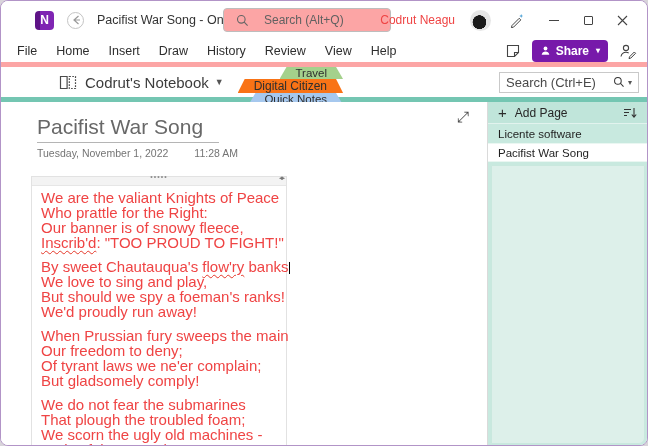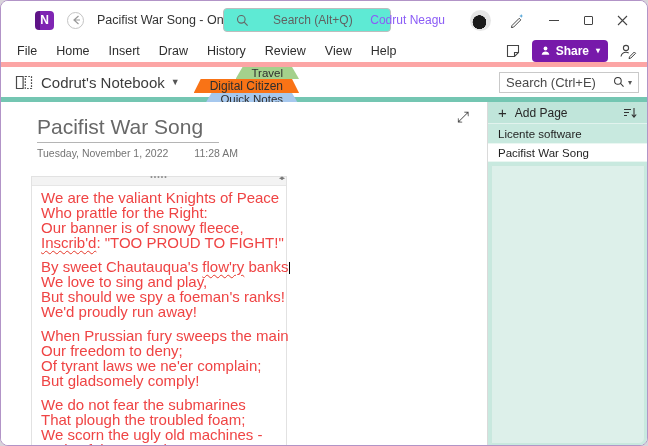--- a/index.html
+++ b/index.html
@@ -5,40 +5,40 @@
   * { margin:0; padding:0; box-sizing:border-box; }
   html,body { width:648px; height:446px; background:#d8d4da; font-family:"Liberation Sans", sans-serif; overflow:hidden; }
 
   .window { position:relative; width:648px; height:446px; background:#fff; border:1px solid #b294c7; border-radius:8px; overflow:hidden; }
 
   
   .titlebar { position:relative; height:38px; display:flex; align-items:center; background:#fff; }
   .app-icon { width:19px; height:19px; margin-left:34px; border-radius:4px; background:linear-gradient(90deg,#5e1387 0 26%,#7f25b3 26%); color:#fff; font-size:12px; font-weight:bold; display:flex; align-items:center; justify-content:center; }
   .back-btn { width:17px; height:17px; margin-left:13px; border:1px solid #c4c4c4; border-radius:50%; color:#9a9a9a; display:flex; align-items:center; justify-content:center; font-size:10px; }
   .win-title { margin-left:13px; font-size:12.5px; color:#333; white-space:nowrap; }
-  .tb-search { position:absolute; left:222px; top:7px; width:168px; height:24px; border:1px solid #bdbdbd; border-radius:4px; background:#5eead4; display:flex; align-items:center; gap:24px; padding-left:12px; }
+  .tb-search { position:absolute; left:222px; top:7px; width:168px; height:24px; border:1px solid #bdbdbd; border-radius:4px; background:#fca5a5; display:flex; align-items:center; gap:15px; padding-left:12px; }
   .tb-search span { font-size:12px; color:#616161; }
   .tb-right { position:absolute; right:8px; top:0; height:38px; display:flex; align-items:center; }
-  .user-name { font-size:12px; color:#8b5cf6; margin-right:25px; }
+  .user-name { font-size:12px; color:#ef4444; margin-right:15px; }
   .avatar { width:21px; height:21px; border-radius:50%; background:radial-gradient(circle at 45% 58%, #1b1b1b 40%, #e7e7e7 42%); margin-right:14px; }
   .pen-btn { width:22px; height:22px; display:flex; align-items:center; justify-content:center; margin-right:10px; }
   .wc { width:34px; height:30px; display:flex; align-items:center; justify-content:center; color:#444; }
   .min-glyph { width:10px; height:1px; background:#444; }
   .max-glyph { width:9px; height:9px; border:1px solid #444; border-radius:1px; }
 
   
   .menubar { height:28px; display:flex; align-items:center; background:#fff; border-bottom:5px solid #fca5a5; padding:0 10px 0 16px; }
   .menus { display:flex; gap:19px; }
   .menu-item { font-size:12.5px; color:#2e2e2e; cursor:default; }
   .menu-right { margin-left:auto; display:flex; align-items:center; gap:11px;font-weight:bold; }
   .share-btn { height:22px; background:#7719aa; border-radius:4px; color:#fff; display:flex; align-items:center; gap:5px; padding:0 8px; font-size:12px; }
   .share-chev { font-size:8px; margin-left:2px; }
 
   
-  .sectionbar { height:30px; display:flex; align-items:center; background:#fff; }
+  .sectionbar { height:30px; display:flex; align-items:center; background:#fff;margin-left:44px; }
   .book-icon { margin-left:14px; display:flex; }
   .nb-name { margin-left:8px; font-size:15px; color:#3c3c3c; white-space:nowrap; }
   .nb-chev { font-size:9px; color:#555; margin-left:6px; margin-right:14px; }
   .tabs { display:flex; align-items:flex-end; height:30px;flex-direction:column; }
   .tab { height:21px; display:flex; align-items:center; justify-content:center; font-size:11.5px; color:#2e2e2e; padding:0 16px; margin-right:-6px; clip-path:polygon(7px 0, calc(100% - 7px) 0, 100% 100%, 0 100%); filter:drop-shadow(0 0 0.5px rgba(0,0,0,.35)); white-space:nowrap; cursor:default; }
   .tab.active { height:26px; z-index:2; font-size:12px; }
   .tab.new { background:#fff; color:#444; padding:0 14px; }
   .sec-search { margin-left:auto; margin-right:8px; width:140px; height:21px; border:1px solid #c9c9c9; background:#fff; display:flex; align-items:center; padding:0 6px; }
   .sec-search span { font-size:13px; color:#4a4a4a; flex:1; }
   .sec-search .chev { font-size:8px; color:#555; margin-left:3px; flex:0; }

